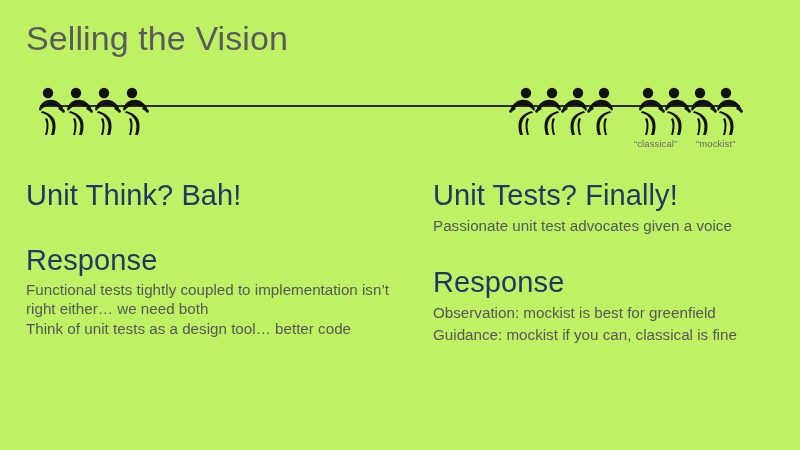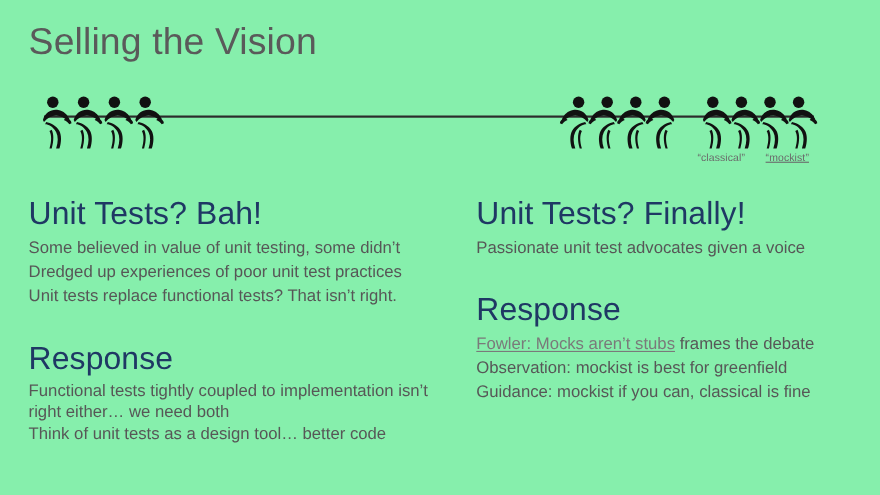--- a/index.html
+++ b/index.html
@@ -12,21 +12,21 @@
     height: 450px;
     position: relative;
     overflow: hidden;
     font-family: "Liberation Sans", sans-serif;
     -webkit-font-smoothing: antialiased;
   }
 
   #slide {
     position: absolute;
     inset: 0;
-    background: #86efac;
+    background: #bef264;
   }
 
   
   #slide-title {
     position: absolute;
     left: 26px;
     top: 19px;
     font-size: 34px;
     font-weight: 300;
     letter-spacing: 0.1px;
@@ -232,31 +232,26 @@
           <circle cx="12" cy="8" r="5.2" fill="#111"></circle>
           <path d="M3 24 C5 17 11 14 17 15 C22 16 25 19 27 23 L27 26 C23 22 19 20 15 20 C11 20 7 22 4 26 Z" fill="#111"></path>
           <path d="M6 26 C10 27 15 29 18 34 C20 38 20 44 18 50 L15 50 C17 44 17 39 15 35 C12 30 8 28 5 28 Z" fill="#111"></path>
           <path d="M11 33 C13 37 13 43 11 50 L9 50 C11 43 11 38 9 34 Z" fill="#111"></path>
           <path d="M24 22 C27 23 29 25 29 27 L27 28 C26 26 24 25 22 24 Z" fill="#111"></path>
         </svg>
       </div>
     </div>
 
     <div class="team-label" style="left:634px;top:58px;">“classical”</div>
-    <div class="team-label" style="left:696px;top:58px;text-decoration:underline;">“mockist”</div>
+    <div class="team-label" style="left:696px;top:58px;">“mockist”</div>
   </div>
 
   <div class="column" id="column-left">
 
-    <div class="section-heading">Unit Tests?  Bah!</div>
-    <div class="section-body">
-      <div class="body-line">Some believed in value of unit testing, some didn’t</div>
-      <div class="body-line">Dredged up experiences of poor unit test practices</div>
-      <div class="body-line">Unit tests replace functional tests?  That isn’t right.</div>
-    </div>
+    <div class="section-heading">Unit Think?  Bah!</div>
 
     <div class="block-gap"></div>
 
     <div class="section-heading">Response</div>
     <div class="section-body">
       <div class="body-line wrap" style="width:378px;">Functional tests tightly coupled to implementation isn’t right either… we need both</div>
       <div class="body-line">Think of unit tests as a design tool… better code</div>
     </div>
   </div>
 
@@ -264,19 +259,18 @@
 
     <div class="section-heading">Unit Tests?  Finally!</div>
     <div class="section-body">
       <div class="body-line">Passionate unit test advocates given a voice</div>
     </div>
 
     <div class="block-gap"></div>
 
     <div class="section-heading">Response</div>
     <div class="section-body">
-      <div class="body-line"><a class="inline-link" href="#">Fowler: Mocks aren’t stubs</a><span> frames the debate</span></div>
       <div class="body-line">Observation: mockist is best for greenfield</div>
       <div class="body-line">Guidance: mockist if you can, classical is fine</div>
     </div>
   </div>
 
 </div>
 
 </body></html>

